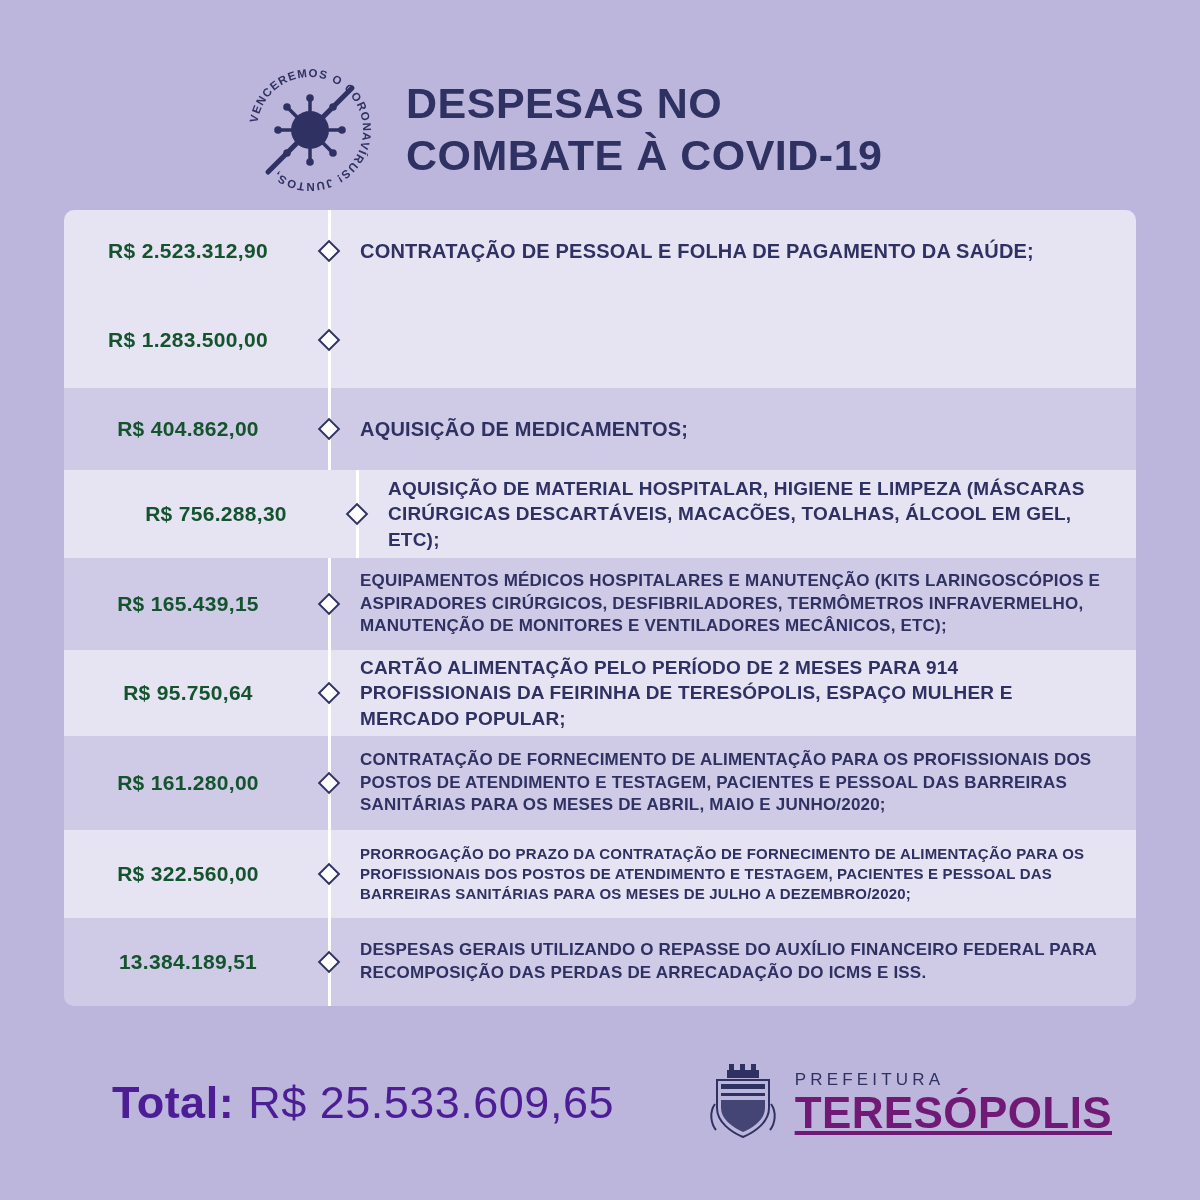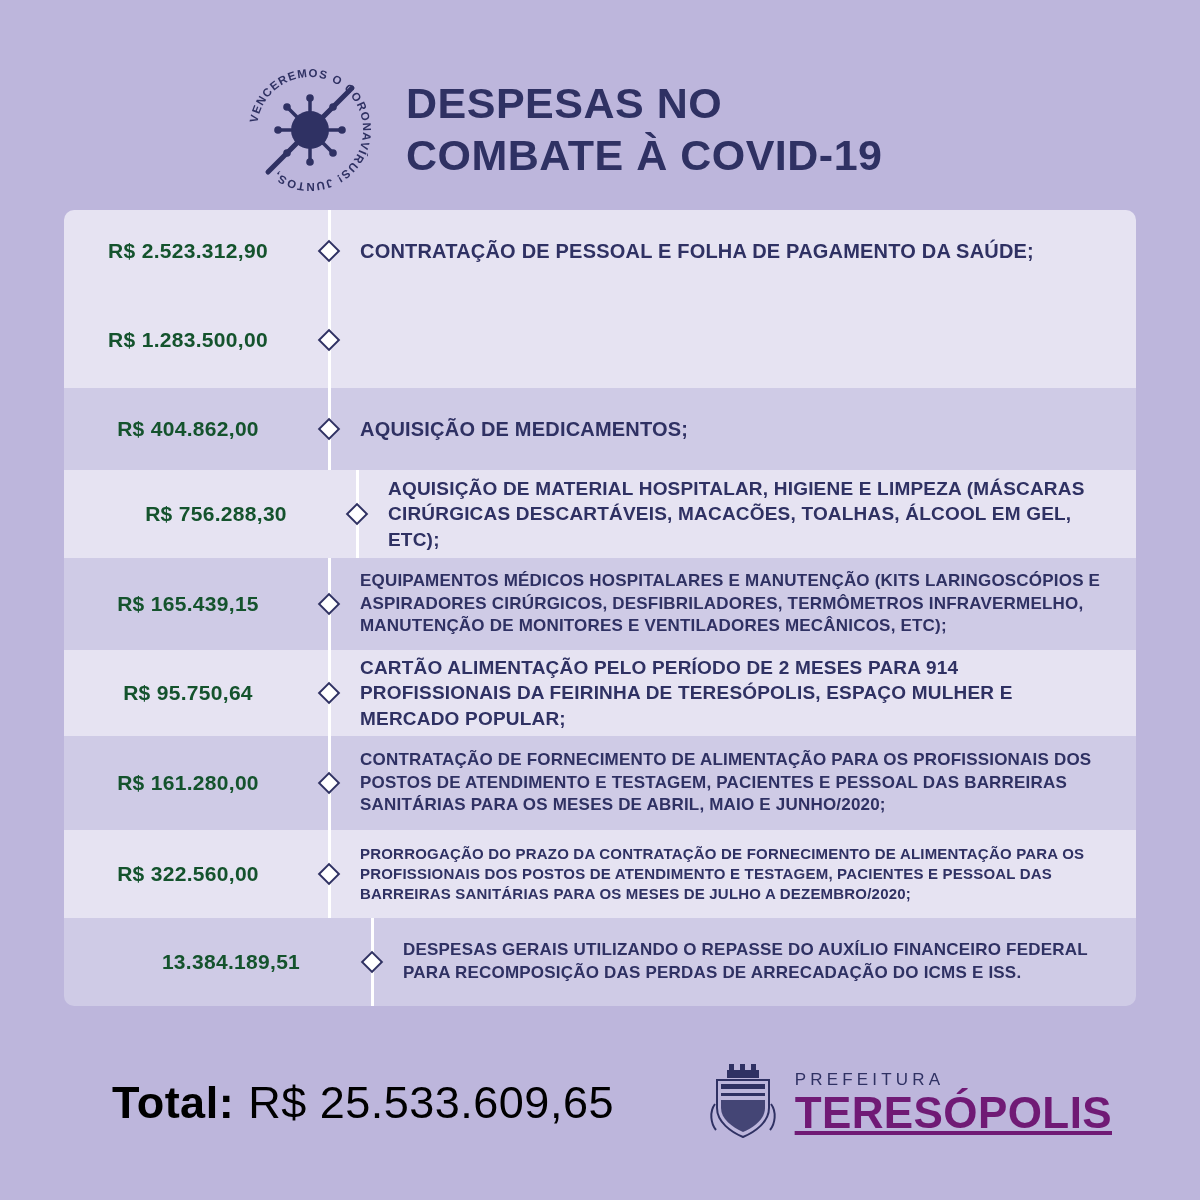--- a/index.html
+++ b/index.html
@@ -57,21 +57,21 @@
     flex-direction: column;
   }
   .row {
     display: flex;
     align-items: stretch;
     position: relative;
   }
   .row.light { background: #e6e3f2; }
   .row.dark  { background: #cfcbe6; }
   .row:first-child { border-radius: 10px 10px 0 0; }
-  .row:last-child  { border-radius: 0 0 10px 10px; padding-left: 43px; }
+  .row:last-child  { border-radius: 0 0 10px 10px; }
 
   .amount {
     flex: 0 0 248px;
     display: flex;
     align-items: center;
     justify-content: center;
     font-weight: bold;
     font-size: 21px;
     letter-spacing: 0.3px;
     color: #14532d;
@@ -135,21 +135,21 @@
     flex: 1 1 auto;
     display: flex;
     align-items: center;
     justify-content: space-between;
     padding: 0 88px 0 112px;
   }
   .total {
     font-size: 45px;
     font-weight: bold;
     letter-spacing: 0.5px;
-    color: #000000;
+    color: #4c1d95;
     display: flex;
     align-items: flex-end;
   }
   .total .label { font-weight: bold; margin-right: 14px; }
   .total .value { font-weight: normal; }
 
   .brand {
     display: flex;
     align-items: center;
   }

